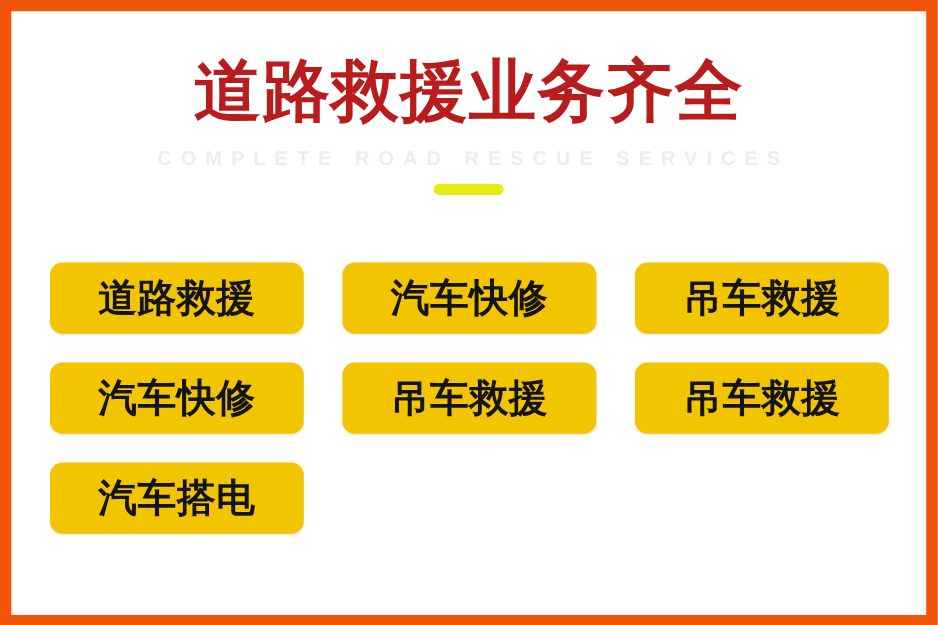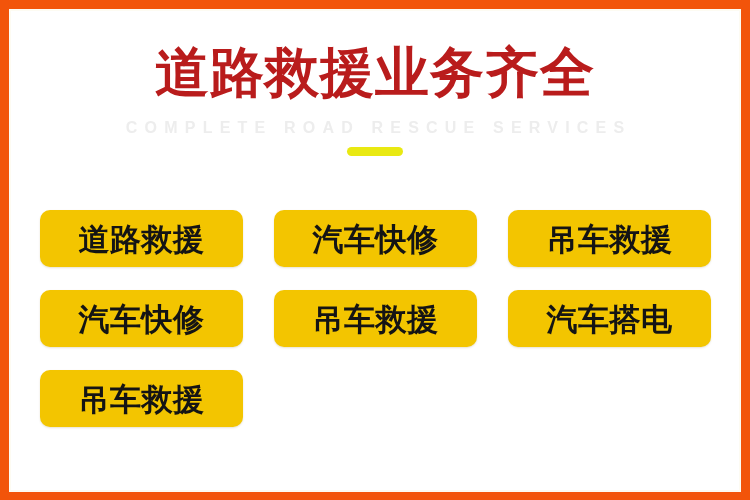--- a/index.html
+++ b/index.html
@@ -162,22 +162,22 @@
 
       <div class="service-button">
         <span class="service-button-label">汽车快修</span>
       </div>
 
       <div class="service-button">
         <span class="service-button-label">吊车救援</span>
       </div>
 
       <div class="service-button">
-        <span class="service-button-label">汽车搭电</span>
+        <span class="service-button-label">吊车救援</span>
       </div>
 
       <div class="service-button">
-        <span class="service-button-label">吊车救援</span>
+        <span class="service-button-label">汽车搭电</span>
       </div>
 
     </div>
   </div>
 </div>
 
 </body></html>

